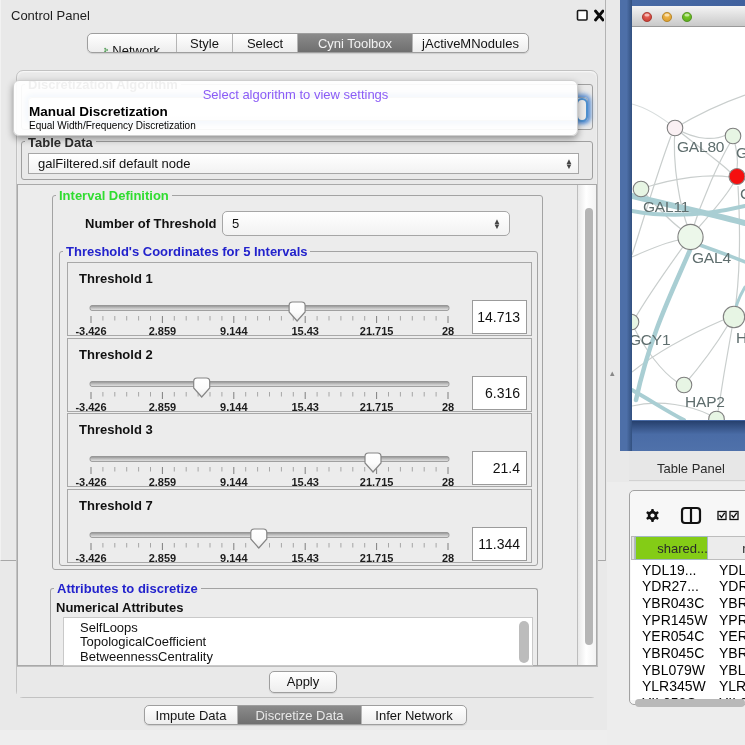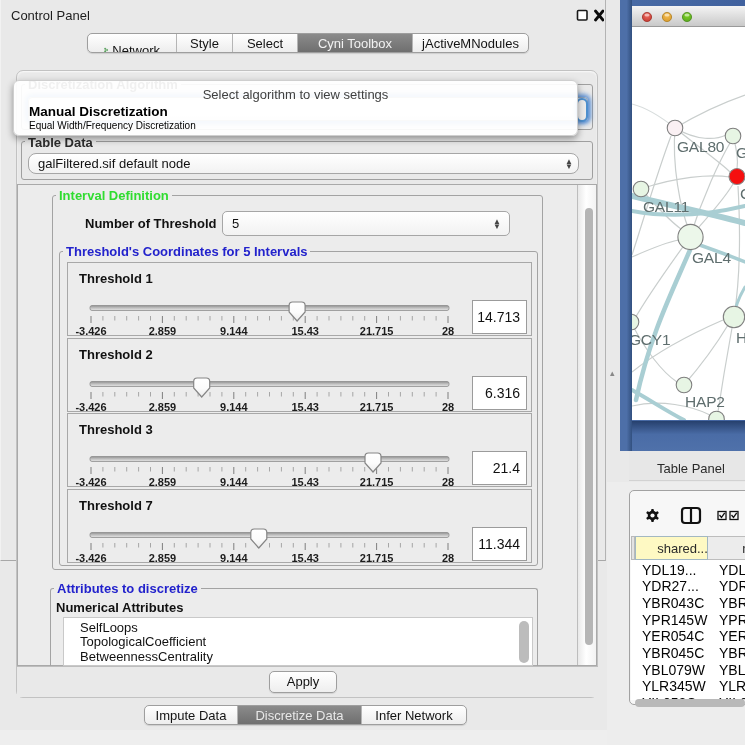--- a/index.html
+++ b/index.html
@@ -15,21 +15,21 @@
 border:1px solid #9e9e9e;border-radius:5px;overflow:hidden;box-shadow:0 1px 1px rgba(0,0,0,0.12);}
 .seg .sg{font-size:13px;color:#131313;padding:0 14px;display:flex;align-items:center;justify-content:center;
 border-right:1px solid #b5b5b5;white-space:nowrap;}
 .seg .sg:last-child{border-right:none;}
 .seg .sel{background:linear-gradient(#8b8b8b,#6f6f6f);color:#f2f2f2;}
 
 #mainp{position:absolute;left:15px;top:70px;width:582px;height:628px;
 border:1px solid #c2c2c2;border-radius:7px;background:#e9e9e9;box-shadow:inset 0 1px 2px rgba(255,255,255,0.8);}
 .group{position:absolute;border:1px solid #9f9f9f;border-radius:3px;}
 .gtitle{position:absolute;top:-8px;left:3px;background:#e9e9e9;padding:0 3px;font-size:13px;font-weight:bold;color:#2d2d2d;white-space:nowrap;}
-.combo{position:absolute;background:linear-gradient(#ffffff,#f2f2f2);border:1px solid #a6a6a6;border-radius:8px;
+.combo{position:absolute;background:linear-gradient(#ffffff,#f2f2f2);border:1px solid #a6a6a6;border-radius:0;
 font-size:13px;color:#111;display:flex;align-items:center;padding-left:9px;}
 .arr{position:absolute;right:5px;top:0;height:100%;display:flex;flex-direction:column;justify-content:center;
 font-size:8px;line-height:5px;color:#444;}
 
 #scrollp{position:absolute;left:16px;top:184px;width:580px;height:482px;border:1px solid #a9a9a9;background:#ececec;}
 #vsb{position:absolute;right:0px;top:0px;width:19px;height:480px;background:linear-gradient(90deg,#e9e9e9,#ffffff 45%,#f2f2f2);border-left:1px solid #bdbdbd;}
 #vsbt{position:absolute;left:7px;top:23px;width:8px;height:437px;background:#b5b5b5;border-radius:4px;}
 
 .tpanel{position:absolute;left:66px;width:465px;height:74px;border:1px solid #a8a8a8;background:#ececec;}
 .tptitle{position:absolute;left:11px;top:8px;font-size:13px;font-weight:bold;color:#111;}
@@ -417,21 +417,21 @@
             <line x1="49" y1="3" x2="49" y2="18"></line>
           </g>
 <g fill="none" stroke="#111" stroke-width="1.3">
 <rect x="76" y="6.5" width="8" height="8"></rect>
             <path d="M77.5 10 l2 2.4 3.2-4.5"></path>
 <rect x="88" y="6.5" width="8" height="8"></rect>
             <path d="M89.5 10 l2 2.4 3.2-4.5"></path>
 </g>
         </svg>
 <div class="hcell" style="left:1px;width:4px;background:#e3e3e3;border:1px solid #b9b9b9;"></div>
-<div class="hcell" style="left:5px;width:73px;background:#fef9c3;border:1px solid #a3b8c2;padding-left:22px;">shared...</div>
+<div class="hcell" style="left:5px;width:73px;background:#84cc16;border:1px solid #a3b8c2;padding-left:22px;">shared...</div>
 <div class="hcell" style="left:78px;width:54px;background:#ececec;border:1px solid #bdbdbd;border-left:none;padding-left:30px;">na</div>
 <div class="abs" style="left:1px;top:69px;width:131px;height:140px;background:#fff;overflow:hidden;">
 <div class="trow" style="left:11px;top:2px;">YDL19...</div>
 <div class="trow" style="left:88px;top:2px;">YDL1</div>
 <div class="trow" style="left:11px;top:18px;">YDR27...</div>
 <div class="trow" style="left:88px;top:18px;">YDR2</div>
 <div class="trow" style="left:11px;top:35px;">YBR043C</div>
 <div class="trow" style="left:88px;top:35px;">YBR0</div>
 <div class="trow" style="left:11px;top:52px;">YPR145W</div>
 <div class="trow" style="left:88px;top:52px;">YPR1</div>
@@ -443,16 +443,16 @@
 <div class="trow" style="left:88px;top:102px;">YBL0</div>
 <div class="trow" style="left:11px;top:118px;">YLR345W</div>
 <div class="trow" style="left:88px;top:118px;">YLR3</div>
 <div class="trow" style="left:11px;top:135px;">YIL052C</div>
 <div class="trow" style="left:88px;top:135px;">YIL0</div>
 </div>
 <div class="abs" style="left:5px;top:208px;width:110px;height:8px;background:#b9b9b9;border-radius:4px;"></div>
 </div>
 </div>
 <div id="popup">
-<div style="position:absolute;left:0;right:0;top:6px;text-align:center;font-size:13px;color:#404040;">Select algorithm to view settings</div>
+<div style="position:absolute;left:0;right:0;top:6px;text-align:center;font-size:13px;color:#8b5cf6;">Select algorithm to view settings</div>
 <div style="position:absolute;left:15px;top:23px;font-size:13.5px;font-weight:bold;color:#000;">Manual Discretization</div>
 <div style="position:absolute;left:15px;top:39px;font-size:10px;color:#000;">Equal Width/Frequency Discretization</div>
 </div>
 </div>
 </body></html>

